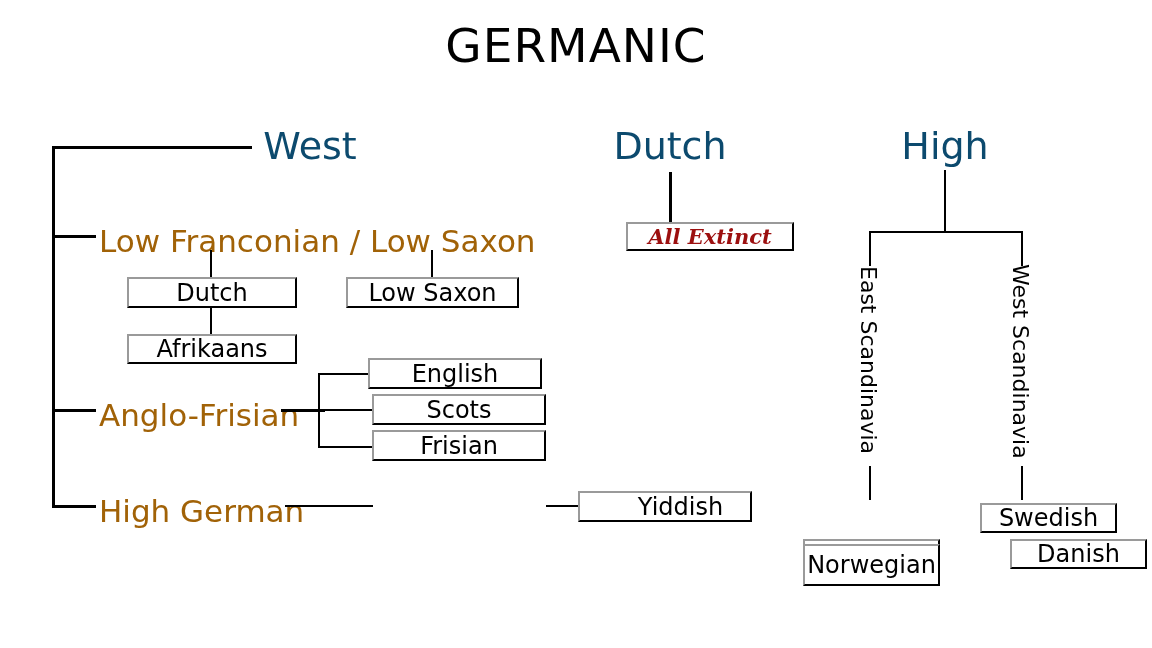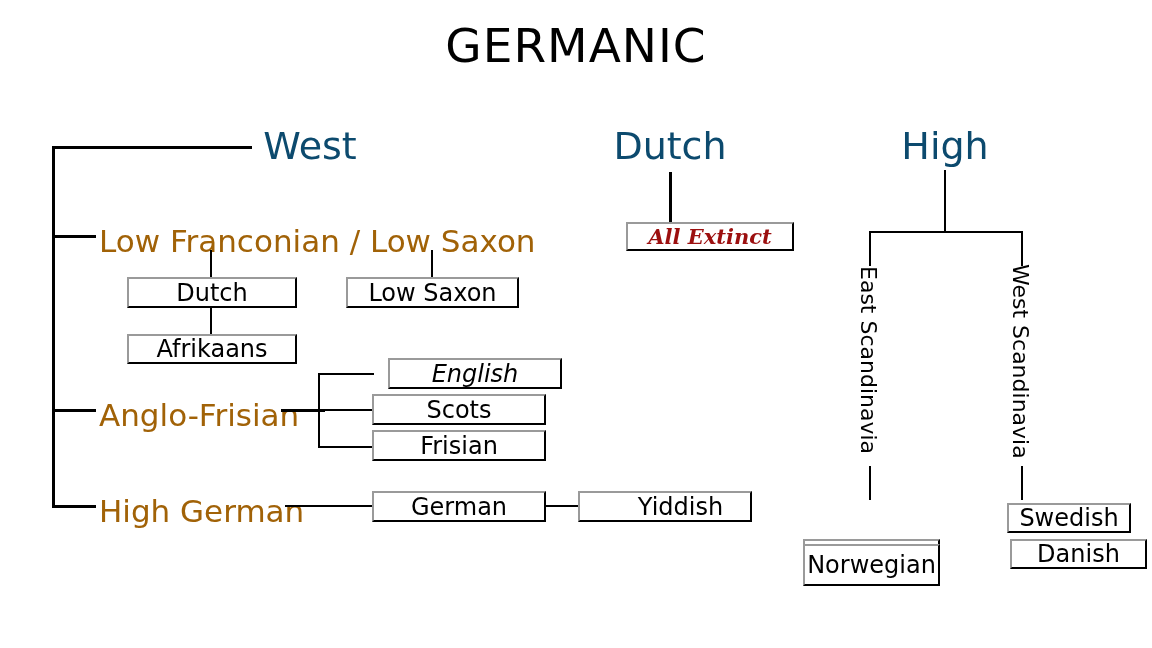--- a/index.html
+++ b/index.html
@@ -123,30 +123,29 @@
   <div class="line-h" style="left:52px; top:409px; width:44px;"></div>
   <div class="node-label" style="left:99px; top:397px;">Anglo-Frisian</div>
 
   <div class="line-h" style="left:281px; top:409px; width:44px;"></div>
 
   <div class="line-v thin" style="left:318px; top:373px; height:75px;"></div>
   <div class="line-h thin" style="left:318px; top:373px; width:56px;"></div>
   <div class="line-h thin" style="left:318px; top:409px; width:56px;"></div>
   <div class="line-h thin" style="left:318px; top:446px; width:56px;"></div>
 
-  <div class="lang-box" style="left:388px; top:358px; width:174px; height:31px;font-style:italic;">English</div>
+  <div class="lang-box" style="left:368px; top:358px; width:174px; height:31px;">English</div>
   <div class="lang-box" style="left:372px; top:394px; width:174px; height:31px;">Scots</div>
   <div class="lang-box" style="left:372px; top:430px; width:174px; height:31px;">Frisian</div>
 
   <div class="line-h" style="left:52px; top:505px; width:44px;"></div>
   <div class="node-label" style="left:99px; top:493px;">High German</div>
 
   <div class="line-h thin" style="left:285px; top:505px; width:88px;"></div>
 
-  <div class="lang-box" style="left:372px; top:491px; width:174px; height:31px;">German</div>
 
   <div class="line-h thin" style="left:546px; top:505px; width:33px;"></div>
 
   <div class="lang-box" style="left:578px; top:491px; width:174px; height:31px;padding-left:31px;">Yiddish</div>
 
   <div class="branch-title" style="left:570px; top:124px; width:200px;">Dutch</div>
 
   <div class="line-v" style="left:669px; top:172px; height:50px;"></div>
 
   <div class="lang-box extinct" style="left:586px; top:222px; width:168px; height:29px;margin-left:40px;">All Extinct</div>
@@ -161,16 +160,16 @@
   <div class="vlabel" style="left:881px; top:266px;">East Scandinavia</div>
   <div class="line-v thin" style="left:869px; top:466px; height:34px;"></div>
 
   <div class="line-v thin" style="left:1021px; top:231px; height:35px;"></div>
   <div class="vlabel" style="left:1033px; top:264px;">West Scandinavia</div>
   <div class="line-v thin" style="left:1021px; top:466px; height:34px;"></div>
 
   <div class="lang-box" style="left:803px; top:539px; width:137px; height:30px;">Faroese</div>
   <div class="lang-box" style="left:803px; top:544px; width:137px; height:42px;">Norwegian</div>
 
-  <div class="lang-box" style="left:1007px; top:503px; width:124px; height:30px;">Swedish</div>
+  <div class="lang-box" style="left:980px; top:503px; width:137px; height:30px;">Swedish</div>
   <div class="lang-box" style="left:1010px; top:539px; width:137px; height:30px;">Danish</div>
 
 </div>
 
 </body></html>

